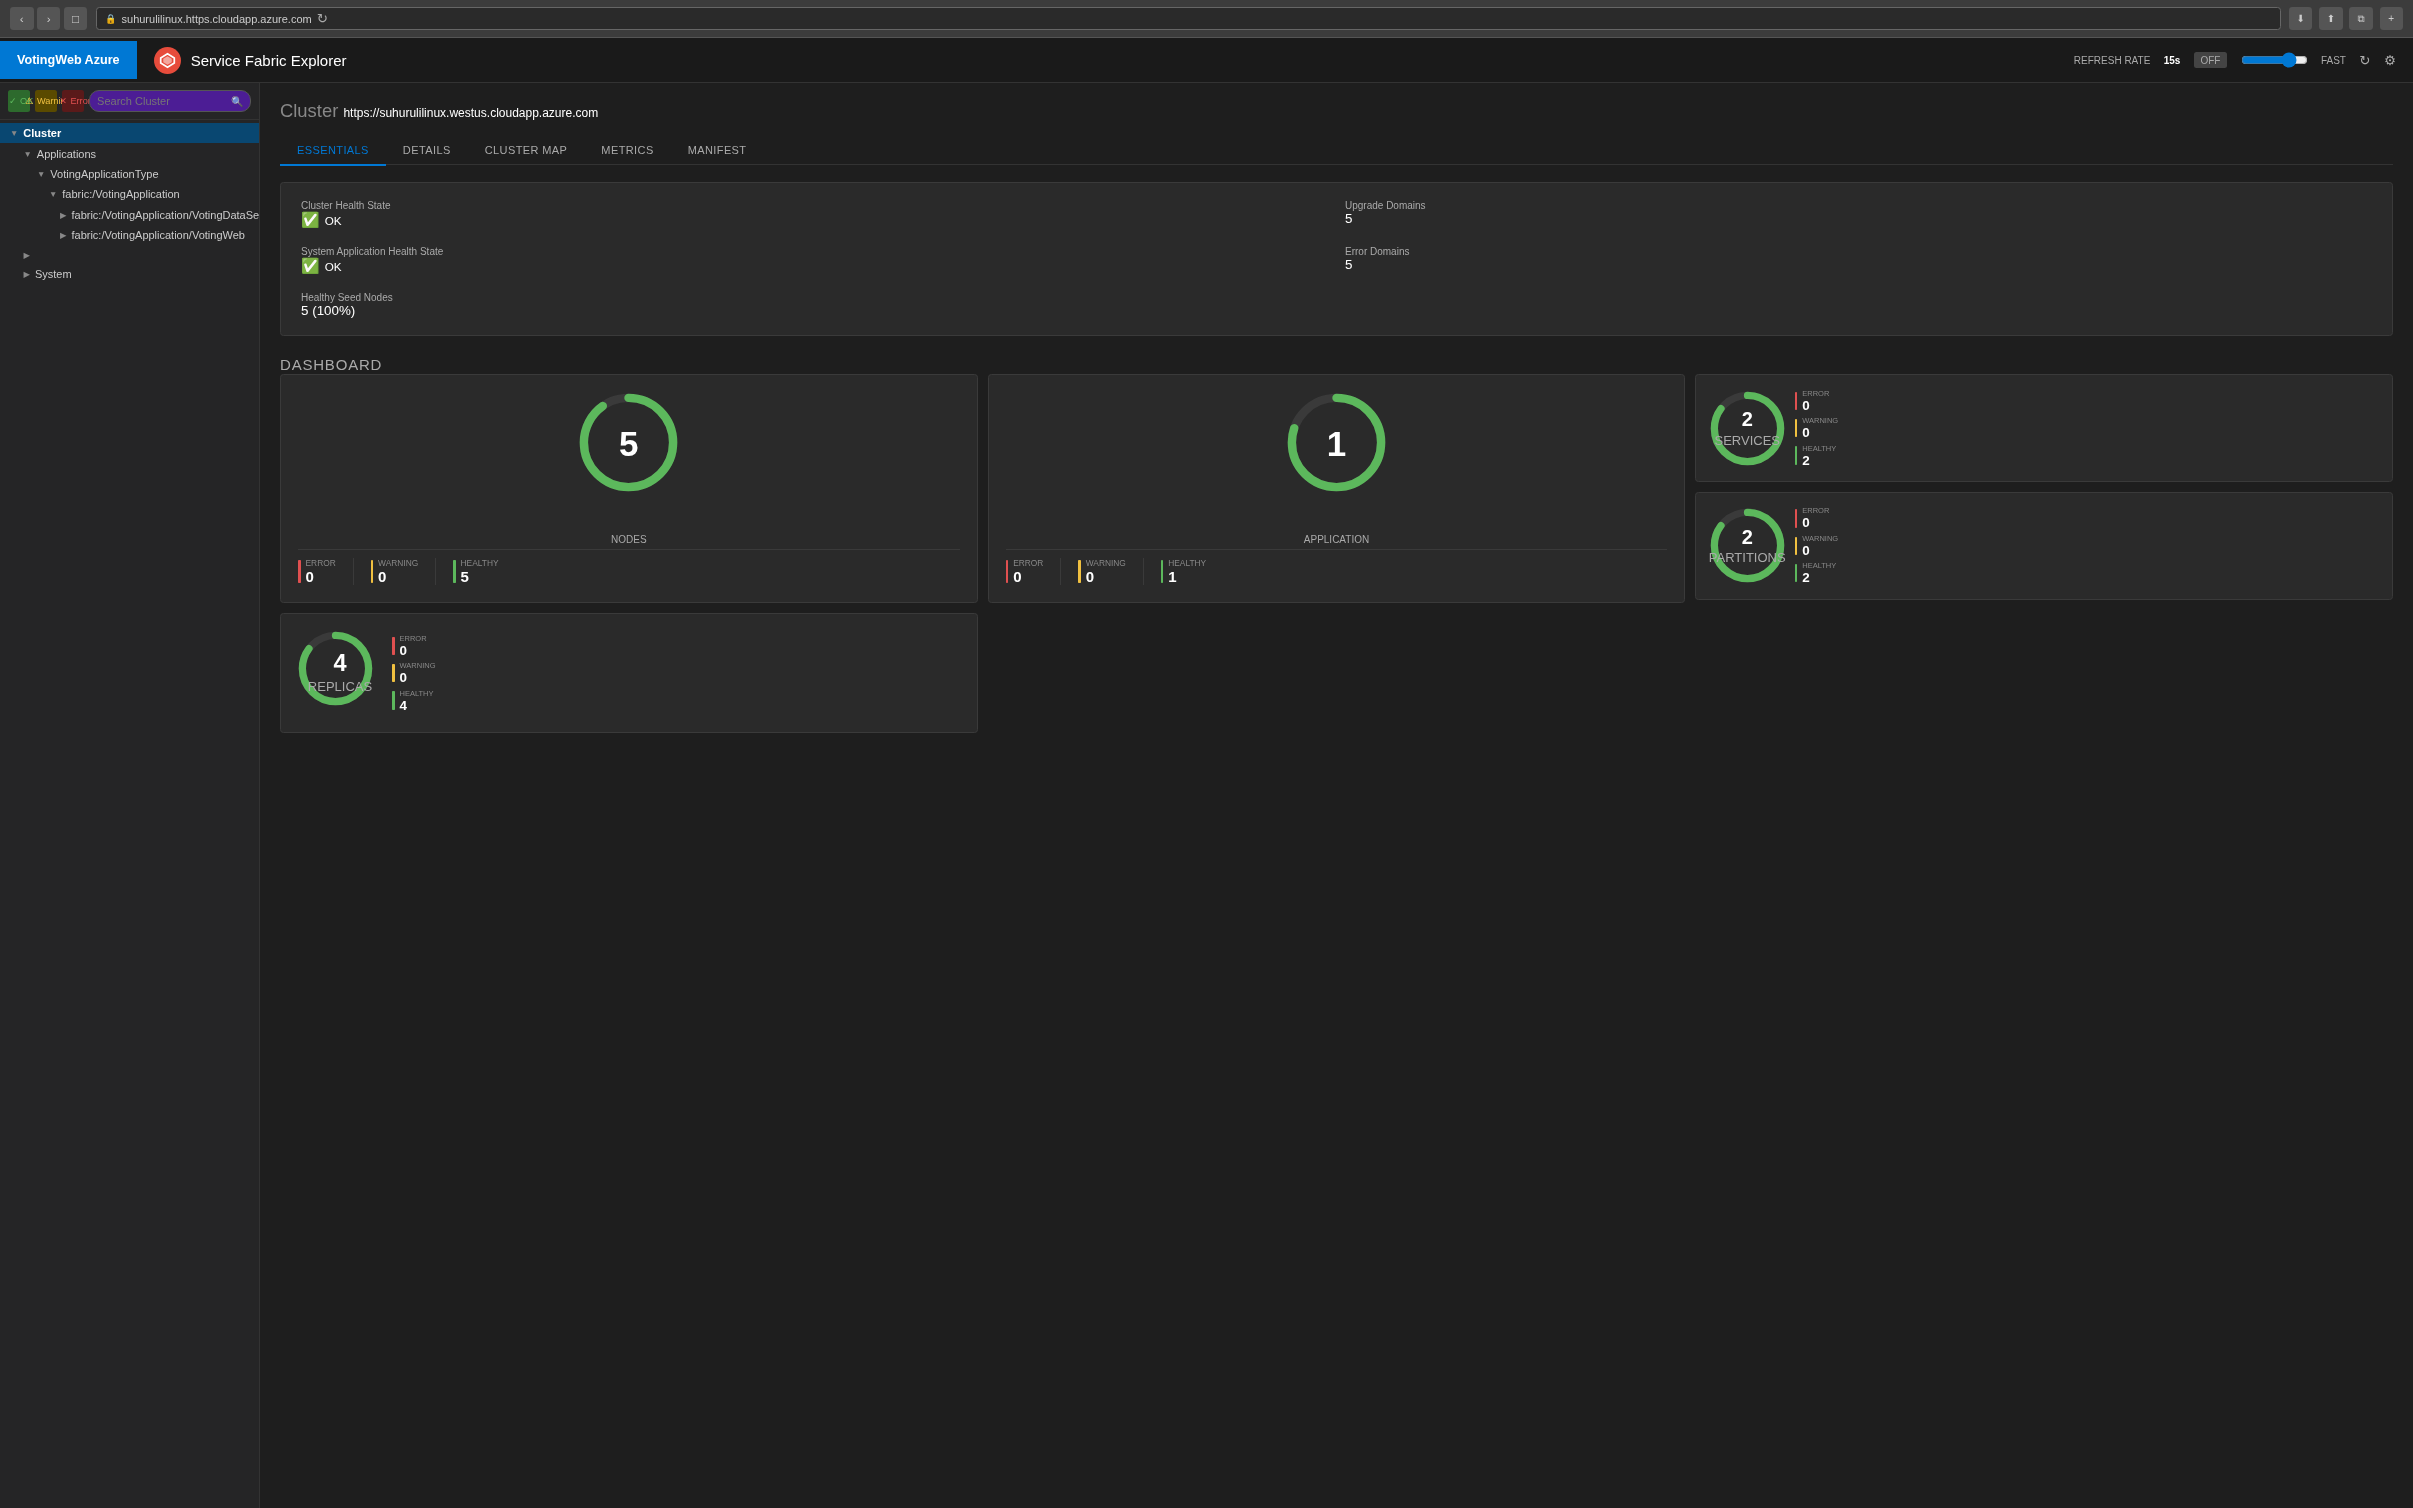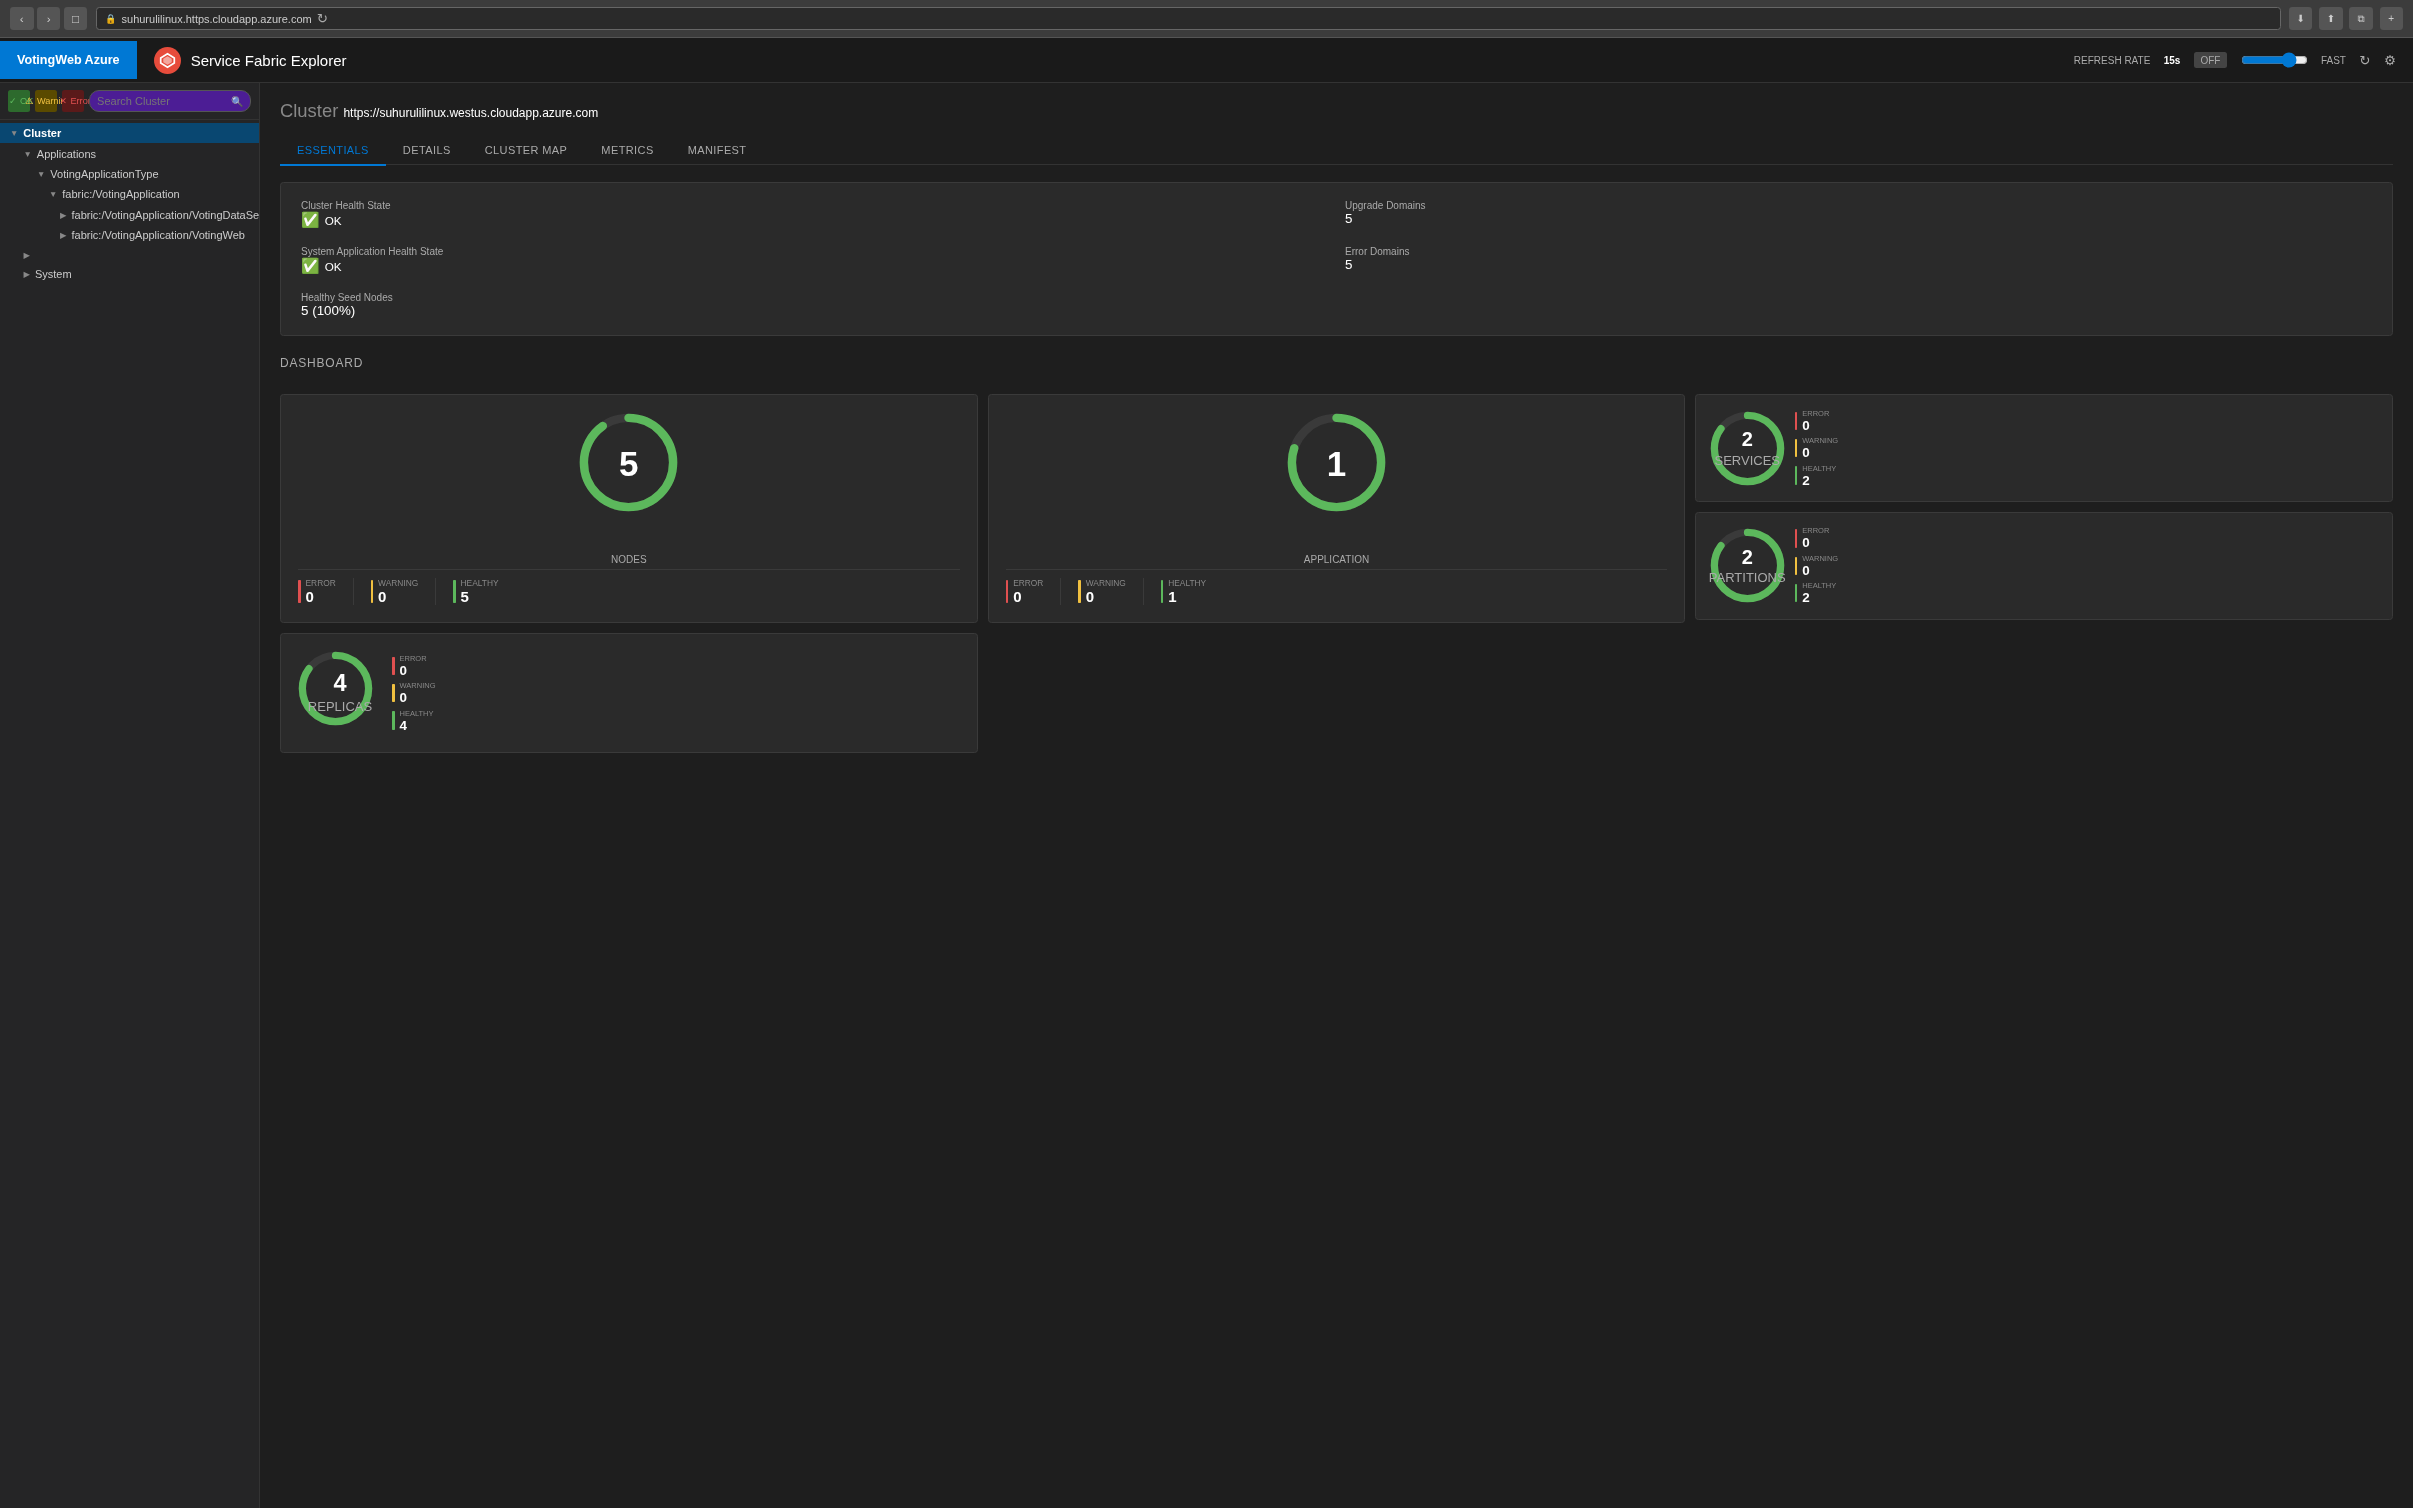--- a/index.html
+++ b/index.html
@@ -220,25 +220,25 @@
     .essentials-label { font-size: 10px; color: #aaa; }
     .essentials-value {
       display: flex; align-items: center; gap: 5px;
       font-size: 11.7px; color: #fff;
     }
     .status-ok-icon { color: #5cb85c; font-size: 15px; }
     .essentials-number { font-size: 13.4px; color: #fff; }
 
     
     .dashboard-title {
-      font-size: 12px;
+      font-size: 15px;
       color: #aaa;
       text-transform: uppercase;
       letter-spacing: 0.8px;
-      margin-bottom: 24px;
+      margin-bottom: 1px;
     }
     .dashboard-grid {
       display: grid;
       grid-template-columns: 1fr 1fr 1fr;
       gap: 10px;
       margin-bottom: 10px;
     }
     .dash-card {
       background: #2a2a2a;
       border: 0.8px solid #3a3a3a;

